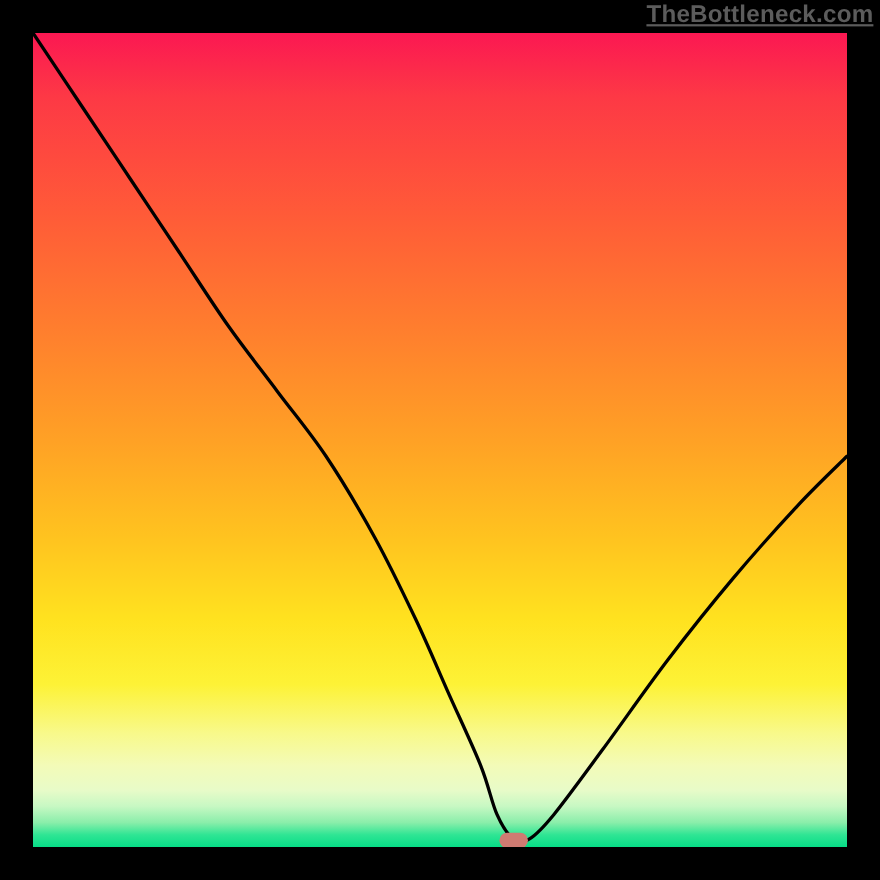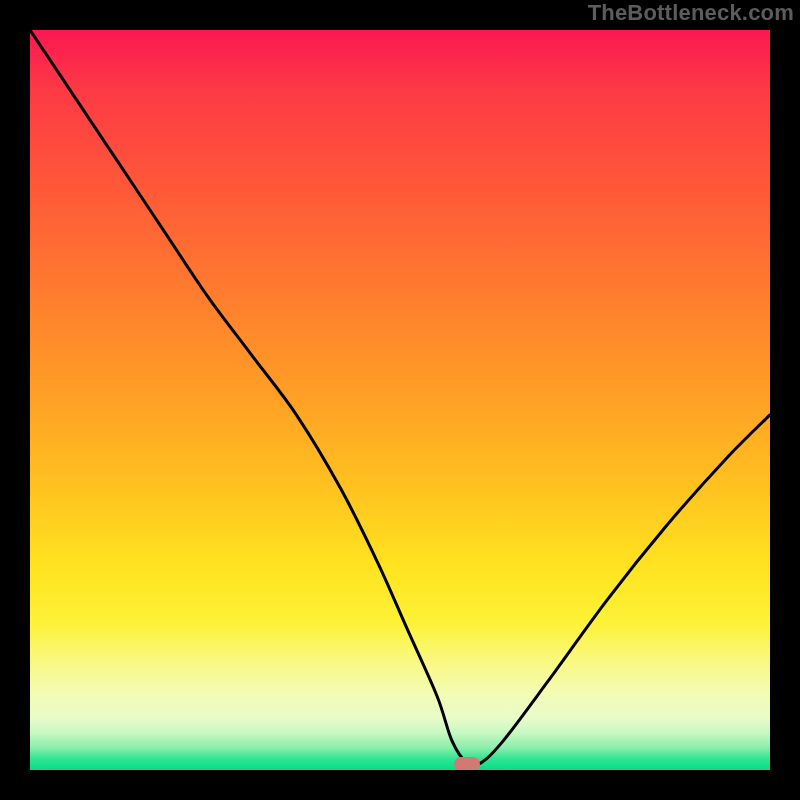--- a/index.html
+++ b/index.html
@@ -20,20 +20,21 @@
   .watermark {
     position: absolute;
     top: 0;
     right: 6px;
     color: #5c5c5c;
     font-size: 22px;
     font-weight: 600;
     letter-spacing: 0.2px;
     z-index: 20;
     user-select: none;
+    text-decoration: underline;
   }
   .plot-area {
     position: absolute;
     left: 30px;
     top: 30px;
     width: 740px;
     height: 740px;
     overflow: hidden;
   }
   

